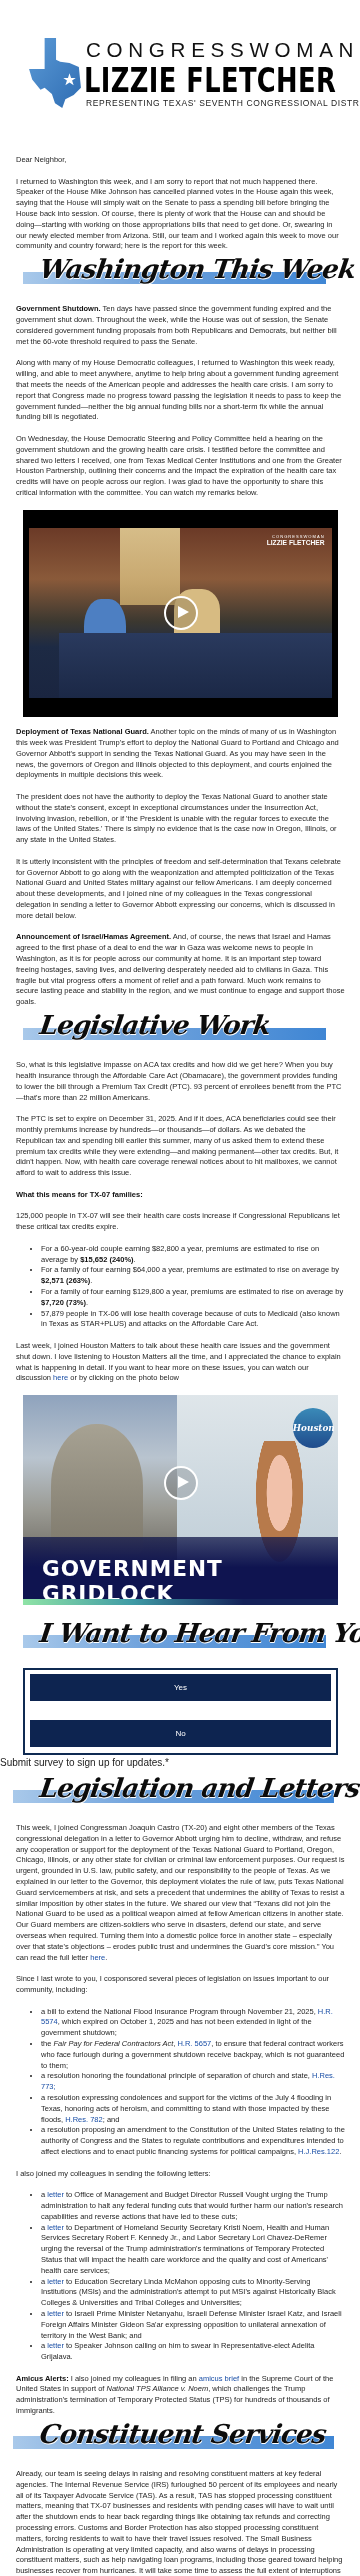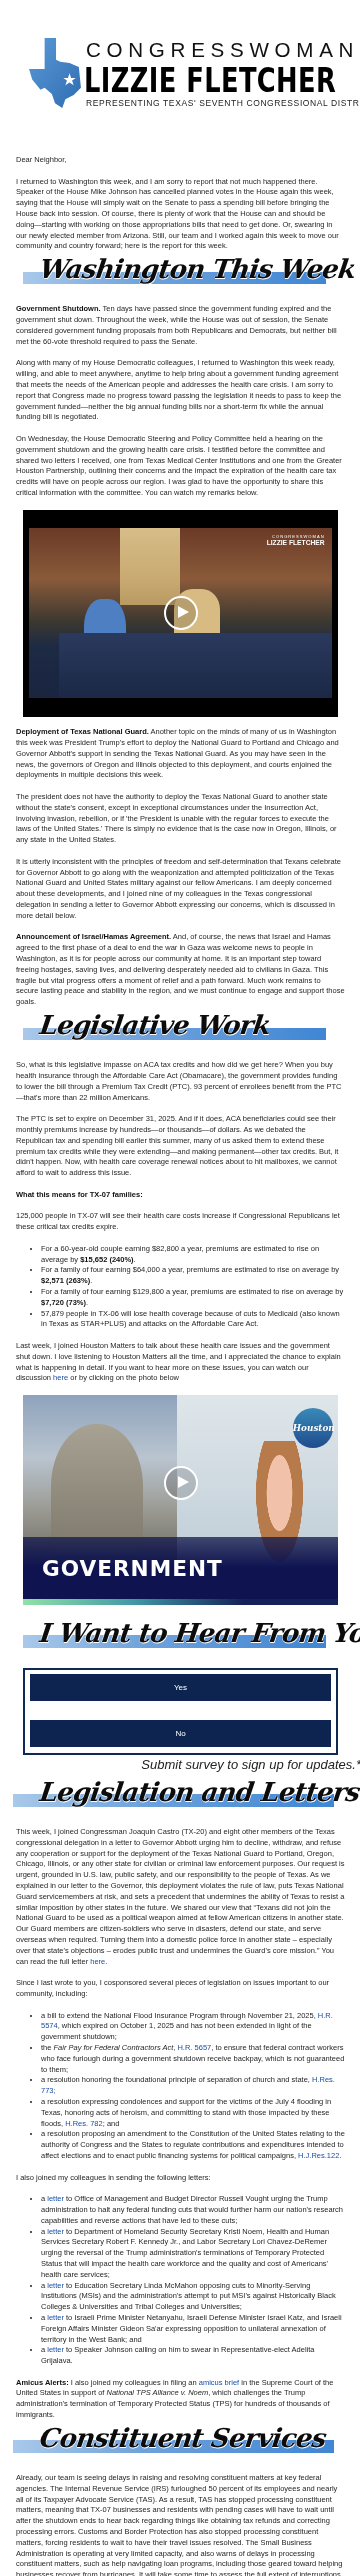--- a/index.html
+++ b/index.html
@@ -55,21 +55,21 @@
   .video.v2 .overlay { position: absolute; left: 0; right: 0; bottom: 0; height: 68px; background: linear-gradient(180deg, rgba(18,24,74,0.75), #0f1450 45%); }
   .video.v2 .overlay .t { position: absolute; left: 19px; top: 19px; color: #fff; font-family: "DejaVu Sans", sans-serif; font-weight: bold; font-size: 21.6px; line-height: 25px; letter-spacing: 1px; }
   .video.v2 .grad-strip { position: absolute; left: 0; right: 0; bottom: 0; height: 6.2px; background: linear-gradient(90deg,#8fe3a6, #3f9aa5 35%, #142158 70%); }
   .video.v2 .play-btn { top: 42%; }
 
   
   .poll { margin: 0 23px 2.1px 23px; border: 2.6px solid #0f2a52; padding: 4.6px 5.2px 5.2px 5.2px; }
   .poll .q { text-align: center; font-size: 12px; line-height: 14.4px; color: #111; margin: 2.1px 0 4.1px 0; }
   .poll .opt { display: block; width: 100%; height: 27px; background: #0d2450; color: #fff; border: none; font-family: "Liberation Sans", sans-serif; font-size: 8px; margin: 0 0 19px 0; cursor: pointer; }
   .poll .opt:last-child { margin-bottom: 0; }
-  .poll-note { text-align: right; font-style: italic; font-size: 13px; color: #222; margin: 0 0 3.1px 0; }
+  .poll-note { text-align: left; font-size: 10px; color: #222; margin: 0 0 3.1px 0; }
 </style>
 </head>
 <body>
 
 <div class="page">
 
   <div class="masthead">
     <svg class="tx-logo" viewBox="0 0 100 135">
       <defs>
           <linearGradient id="txg" x1="0" y1="0" x2="1" y2="1">
@@ -137,20 +137,21 @@
     <div class="left">
         <div class="dome"></div>
       </div>
     <div class="right">
         <div class="head"></div>
       </div>
     <div class="badge">Houston</div>
     <div class="overlay">
       <div class="t">
           <div>GOVERNMENT</div>
+          <div>GRIDLOCK</div>
         </div>
     </div>
     <div class="grad-strip"></div>
     <div class="play-btn"></div>
   </div>
 
   <div class="sec-head">
     <div class="bar"></div>
     <div class="script">I Want to Hear From You</div>
   </div>

